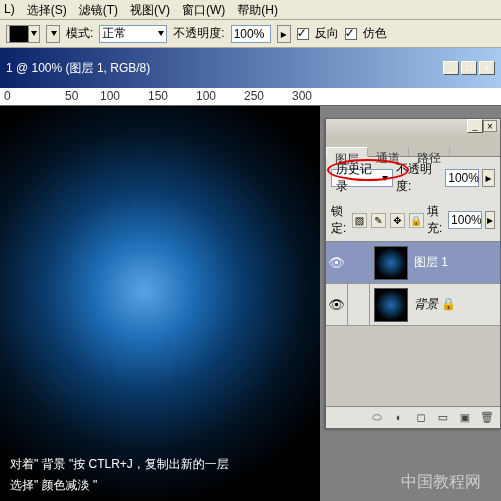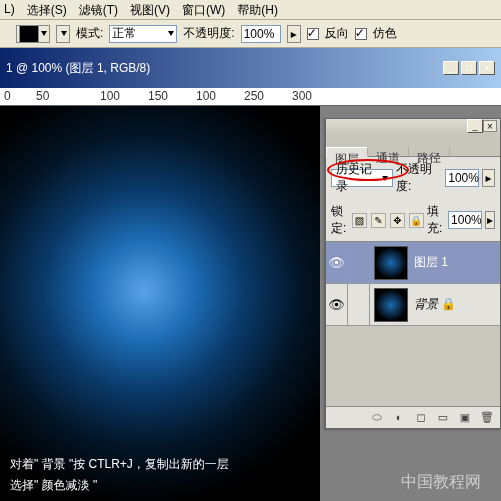--- a/index.html
+++ b/index.html
@@ -1,19 +1,19 @@
 <!DOCTYPE html>
 <html><head>
 <meta charset="utf-8">
 <style>
 *{margin:0;padding:0;box-sizing:border-box;font-family:"SimSun","Microsoft YaHei",sans-serif;font-size:12px;}
 body{background:#d4d0c8;width:501px;height:501px;overflow:hidden;position:relative;}
 .menubar{background:#ece9d8;padding:2px 4px;height:20px;display:flex;gap:12px;border-bottom:1px solid #aca899;}
 .menubar span{color:#000;}
-.toolbar{background:#ece9d8;padding:3px 16px;height:28px;display:flex;align-items:center;gap:6px;border-bottom:1px solid #aca899;}
+.toolbar{background:#ece9d8;padding:3px 6px;height:28px;display:flex;align-items:center;gap:6px;border-bottom:1px solid #aca899;}
 .swatch{width:20px;height:18px;background:#000;border:1px solid #888;display:inline-block;}
 .trisel{display:inline-flex;align-items:center;border:1px solid #888;background:#ece9d8;padding:0 2px;height:18px;}
 .tri{width:0;height:0;border-left:3px solid transparent;border-right:3px solid transparent;border-top:5px solid #000;margin-left:2px;}
 .modesel{display:inline-flex;align-items:center;background:#fff;border:1px solid #7f9db9;height:18px;padding:0 2px;min-width:68px;}
 .pct{display:inline-flex;align-items:center;background:#fff;border:1px solid #7f9db9;height:18px;padding:0 2px;width:40px;}
 .pctbtn{width:14px;height:18px;border:1px solid #888;background:#ece9d8;display:inline-flex;align-items:center;justify-content:center;}
 .cb{width:12px;height:12px;border:1px solid #666;background:#fff;display:inline-block;position:relative;}
 .cb.on::after{content:"✓";position:absolute;top:-3px;left:-1px;font-size:12px;}
 .doctitle{background:#0a246a;background:linear-gradient(to right,#0a246a,#a6caf0);color:#fff;padding:20px 6px;display:flex;align-items:center;height:20px;}
 .doctitle .right{margin-left:auto;display:flex;gap:2px;}
@@ -88,21 +88,21 @@
   <div class="right">
     <span class="winbtn">_</span>
     <span class="winbtn">□</span>
     <span class="winbtn">×</span>
   </div>
 </div>
 
 <div class="canvaswrap">
   <div class="ruler-h">
     <span style="left:4px">0</span>
-    <span style="left:36px">50</span>
+    <span style="left:65px">50</span>
     <span style="left:100px">100</span>
     <span style="left:148px">150</span>
     <span style="left:196px">100</span>
     <span style="left:244px">250</span>
     <span style="left:292px">300</span>
   </div>
   <div class="canvas"></div>
   <div class="instruction">
     <div>对着" 背景 "按 CTLR+J，复制出新的一层</div>
     <div>选择" 颜色减淡 "</div>

